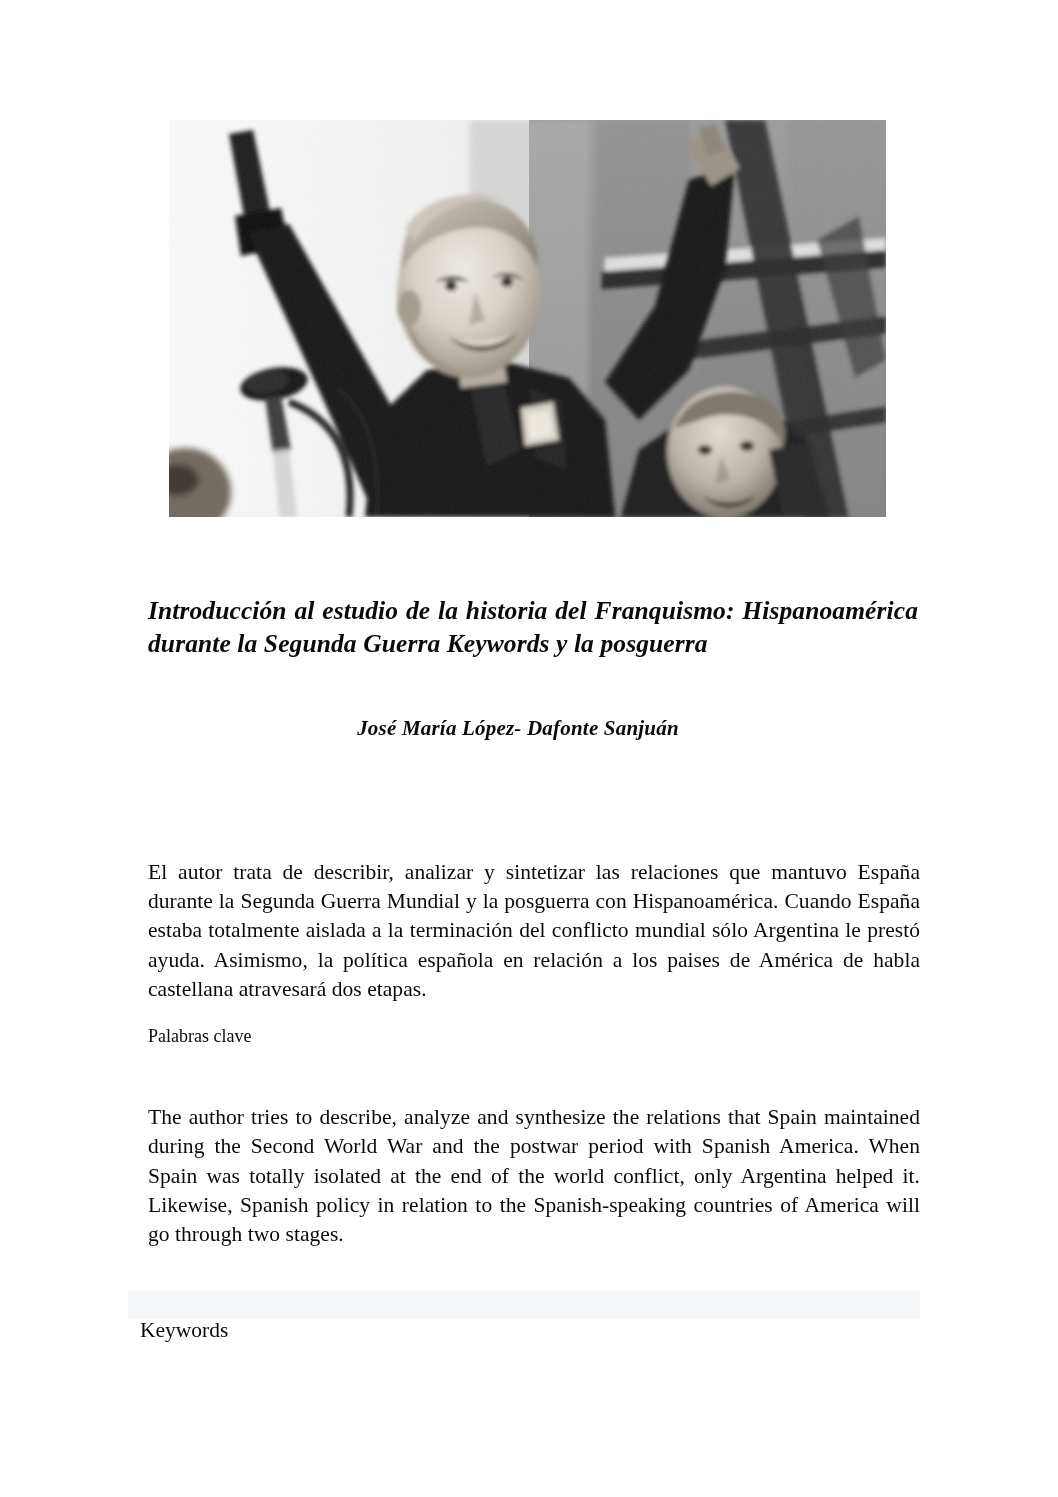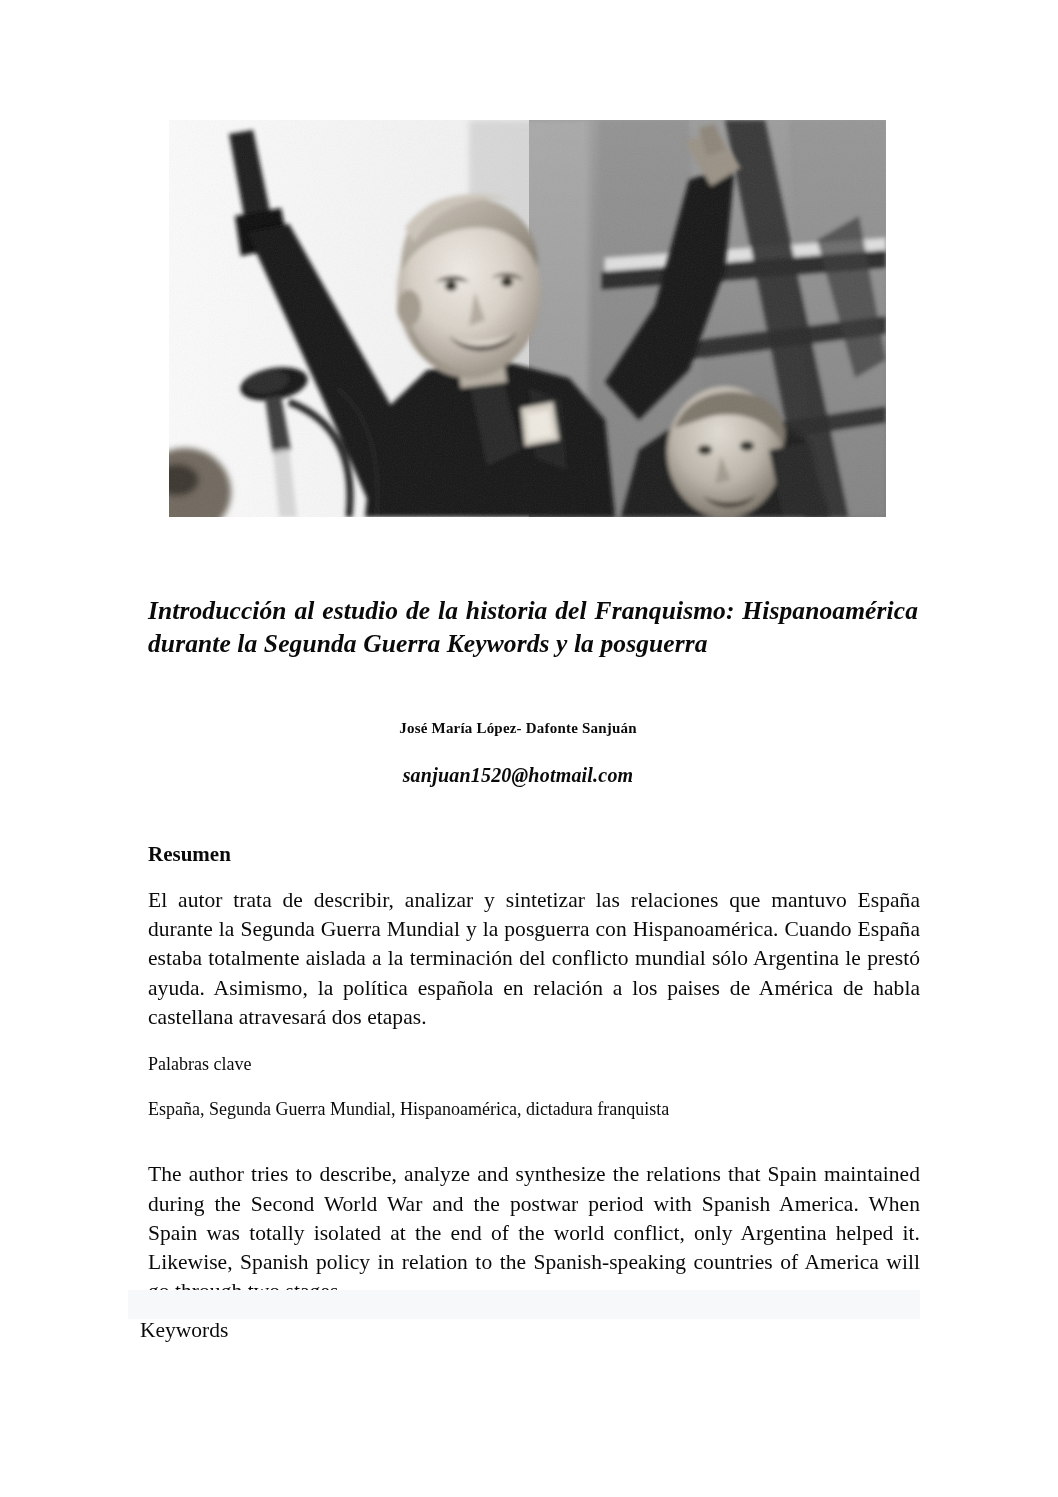--- a/index.html
+++ b/index.html
@@ -55,22 +55,23 @@
 
   
   .author-block {
     position: absolute;
     left: 148px;
     top: 713px;
     width: 770px;
     text-align: center;
   }
   .author-name {
-    font-size: 15px;
+    font-size: 21px;
     line-height: 30px;
+    font-style: italic;
     font-weight: bold;
     letter-spacing: 0.2px;
     margin: 0 0 0 -30px;
     text-align: center;
   }
   .author-email {
     font-size: 20px;
     line-height: 30px;
     font-style: italic;
     font-weight: bold;
@@ -264,33 +265,30 @@
 
   <div class="title-block">
     <h1 class="doc-title">
       <span class="ln ln1">Introducción al estudio de la historia del Franquismo: Hispanoamérica</span>
       <span class="ln">durante la Segunda Guerra Keywords y la posguerra</span>
     </h1>
   </div>
 
   <div class="author-block">
     <div class="author-name">José María López- Dafonte Sanjuán</div>
-    <div class="author-email">sanjuan1520@hotmail.com</div>
   </div>
 
   <div class="body-block">
 
-    <div class="section-head">Resumen</div>
     <div class="sp-18"></div>
     <p class="para">El autor trata de describir, analizar y sintetizar las relaciones que mantuvo España durante la Segunda Guerra Mundial y la posguerra con Hispanoamérica. Cuando España estaba totalmente aislada a la terminación del conflicto mundial sólo Argentina le prestó ayuda. Asimismo, la política española en relación a los paises de América de habla castellana atravesará dos etapas.</p>
 
     <div class="sp-18"></div>
     <div class="plain-line">Palabras clave</div>
     <div class="sp-16"></div>
-    <div class="plain-line">España, Segunda Guerra Mundial, Hispanoamérica, dictadura franquista</div>
 
     <div class="sp-16"></div>
     <div class="sp-20"></div>
     <p class="para">The author tries to describe, analyze and synthesize the relations that Spain maintained during the Second World War and the postwar period with Spanish America. When Spain was totally isolated at the end of the world conflict, only Argentina helped it. Likewise, Spanish policy in relation to the Spanish-speaking countries of America will go through two stages.</p>
 
   </div>
 
   <div class="highlight-band"></div>
   <div class="keywords-line">Keywords</div>
 

